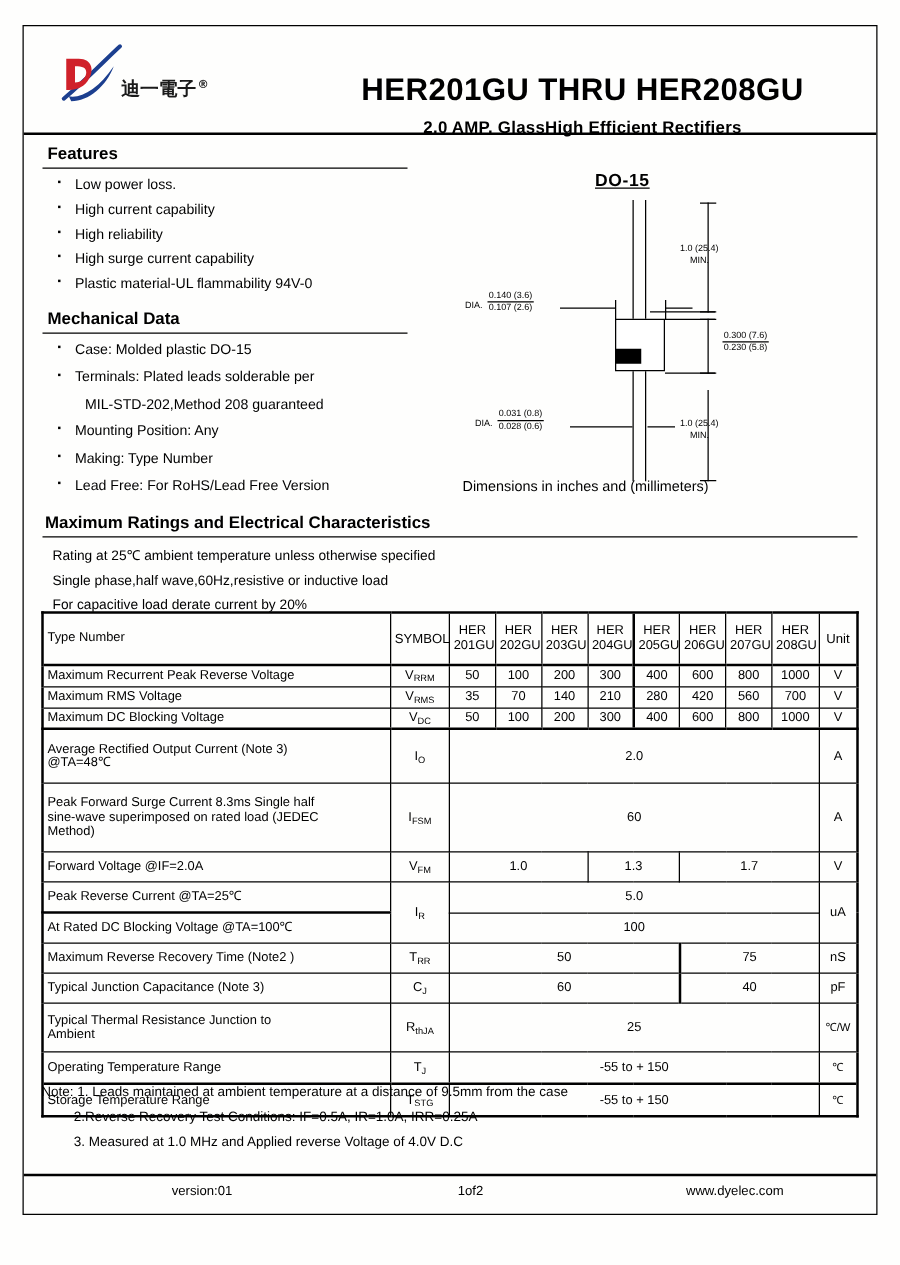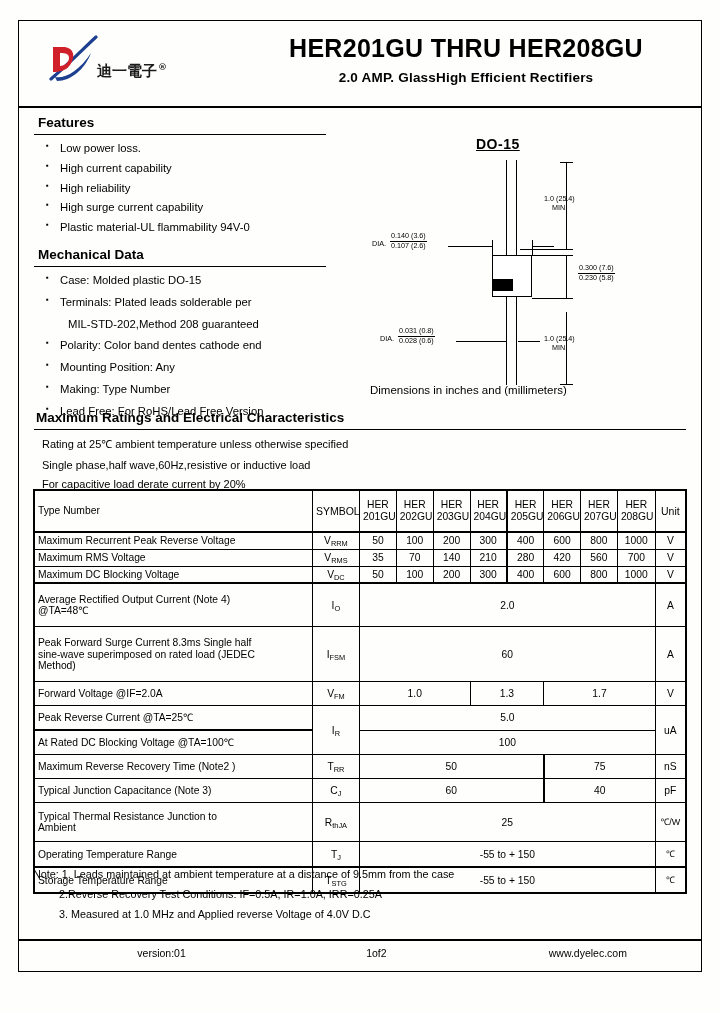--- a/index.html
+++ b/index.html
@@ -73,20 +73,21 @@
     text-align: center;
     padding-top: 14px;
     padding-right: 8px;
   }
   .main-title {
     font-size: 25px;
     font-weight: bold;
     letter-spacing: 0.3px;
     line-height: 1.05;
     white-space: nowrap;
+    margin-top: 24px;
   }
   .sub-title {
     font-size: 13.5px;
     font-weight: bold;
     margin-top: 9px;
     letter-spacing: 0.2px;
   }
   .hr-header {
     position: absolute;
     left: 19px; top: 106px;
@@ -339,21 +340,20 @@
       <li>High reliability</li>
       <li>High surge current capability</li>
       <li>Plastic material-UL flammability  94V-0</li>
     </ul>
     <div class="sect-title">Mechanical Data</div>
     <div class="sect-rule"></div>
     <ul class="bullets mech-list">
       <li>Case: Molded  plastic DO-15</li>
       <li>Terminals: Plated leads solderable per</li>
       <li class="nobullet">MIL-STD-202,Method 208 guaranteed</li>
-      <li>Polarity: Color band dentes cathode end</li>
       <li>Mounting Position: Any</li>
       <li>Making: Type Number</li>
       <li>Lead Free: For RoHS/Lead Free Version</li>
     </ul>
   </div>
 
   <div class="pkg">
     <div class="pkg-title">DO-15</div>
 
     <div class="lead"></div>
@@ -481,21 +481,21 @@
         <td class="ctr thick-bot">300</td>
         <td class="ctr thick-bot thick-left">400</td>
         <td class="ctr thick-bot">600</td>
         <td class="ctr thick-bot">800</td>
         <td class="ctr thick-bot">1000</td>
         <td class="ctr thick-bot thick-right">V</td>
       </tr>
 
       <tr>
         <td class="desc thick-left" style="height:38px;">
-          <span>Average Rectified Output Current (Note 4)</span><br>
+          <span>Average Rectified Output Current (Note 3)</span><br>
           <span>@TA=48℃</span>
         </td>
         <td class="sym"><span>I</span><span class="sub">O</span></td>
         <td class="ctr" colspan="8">2.0</td>
         <td class="ctr thick-right">A</td>
       </tr>
 
       <tr>
         <td class="desc thick-left" style="height:50px;">
           <span> Peak Forward Surge Current 8.3ms Single half</span><br>

